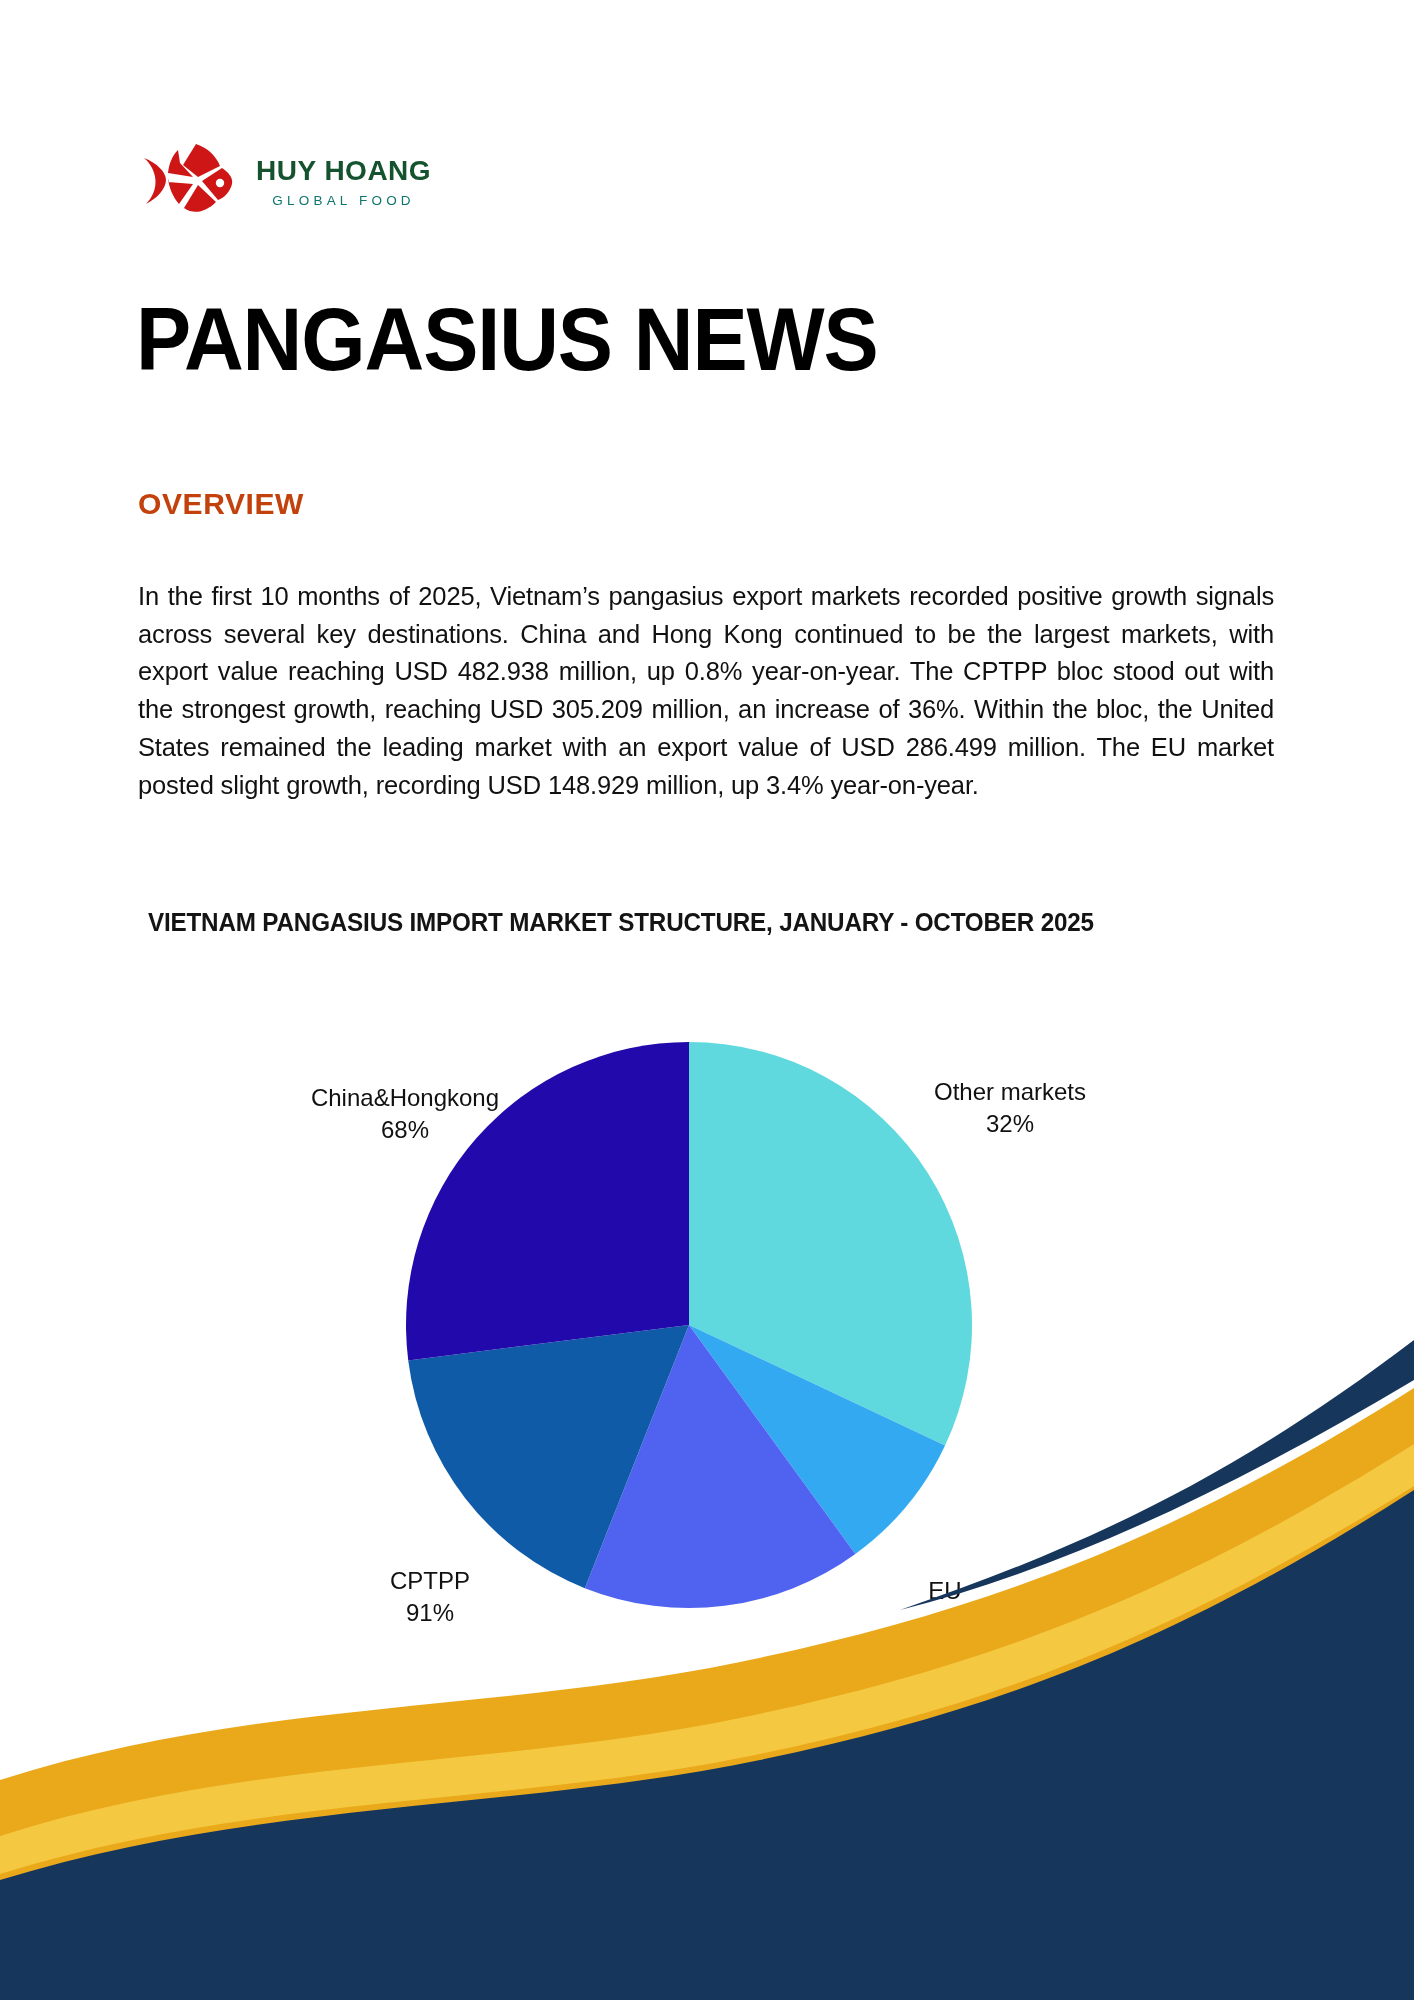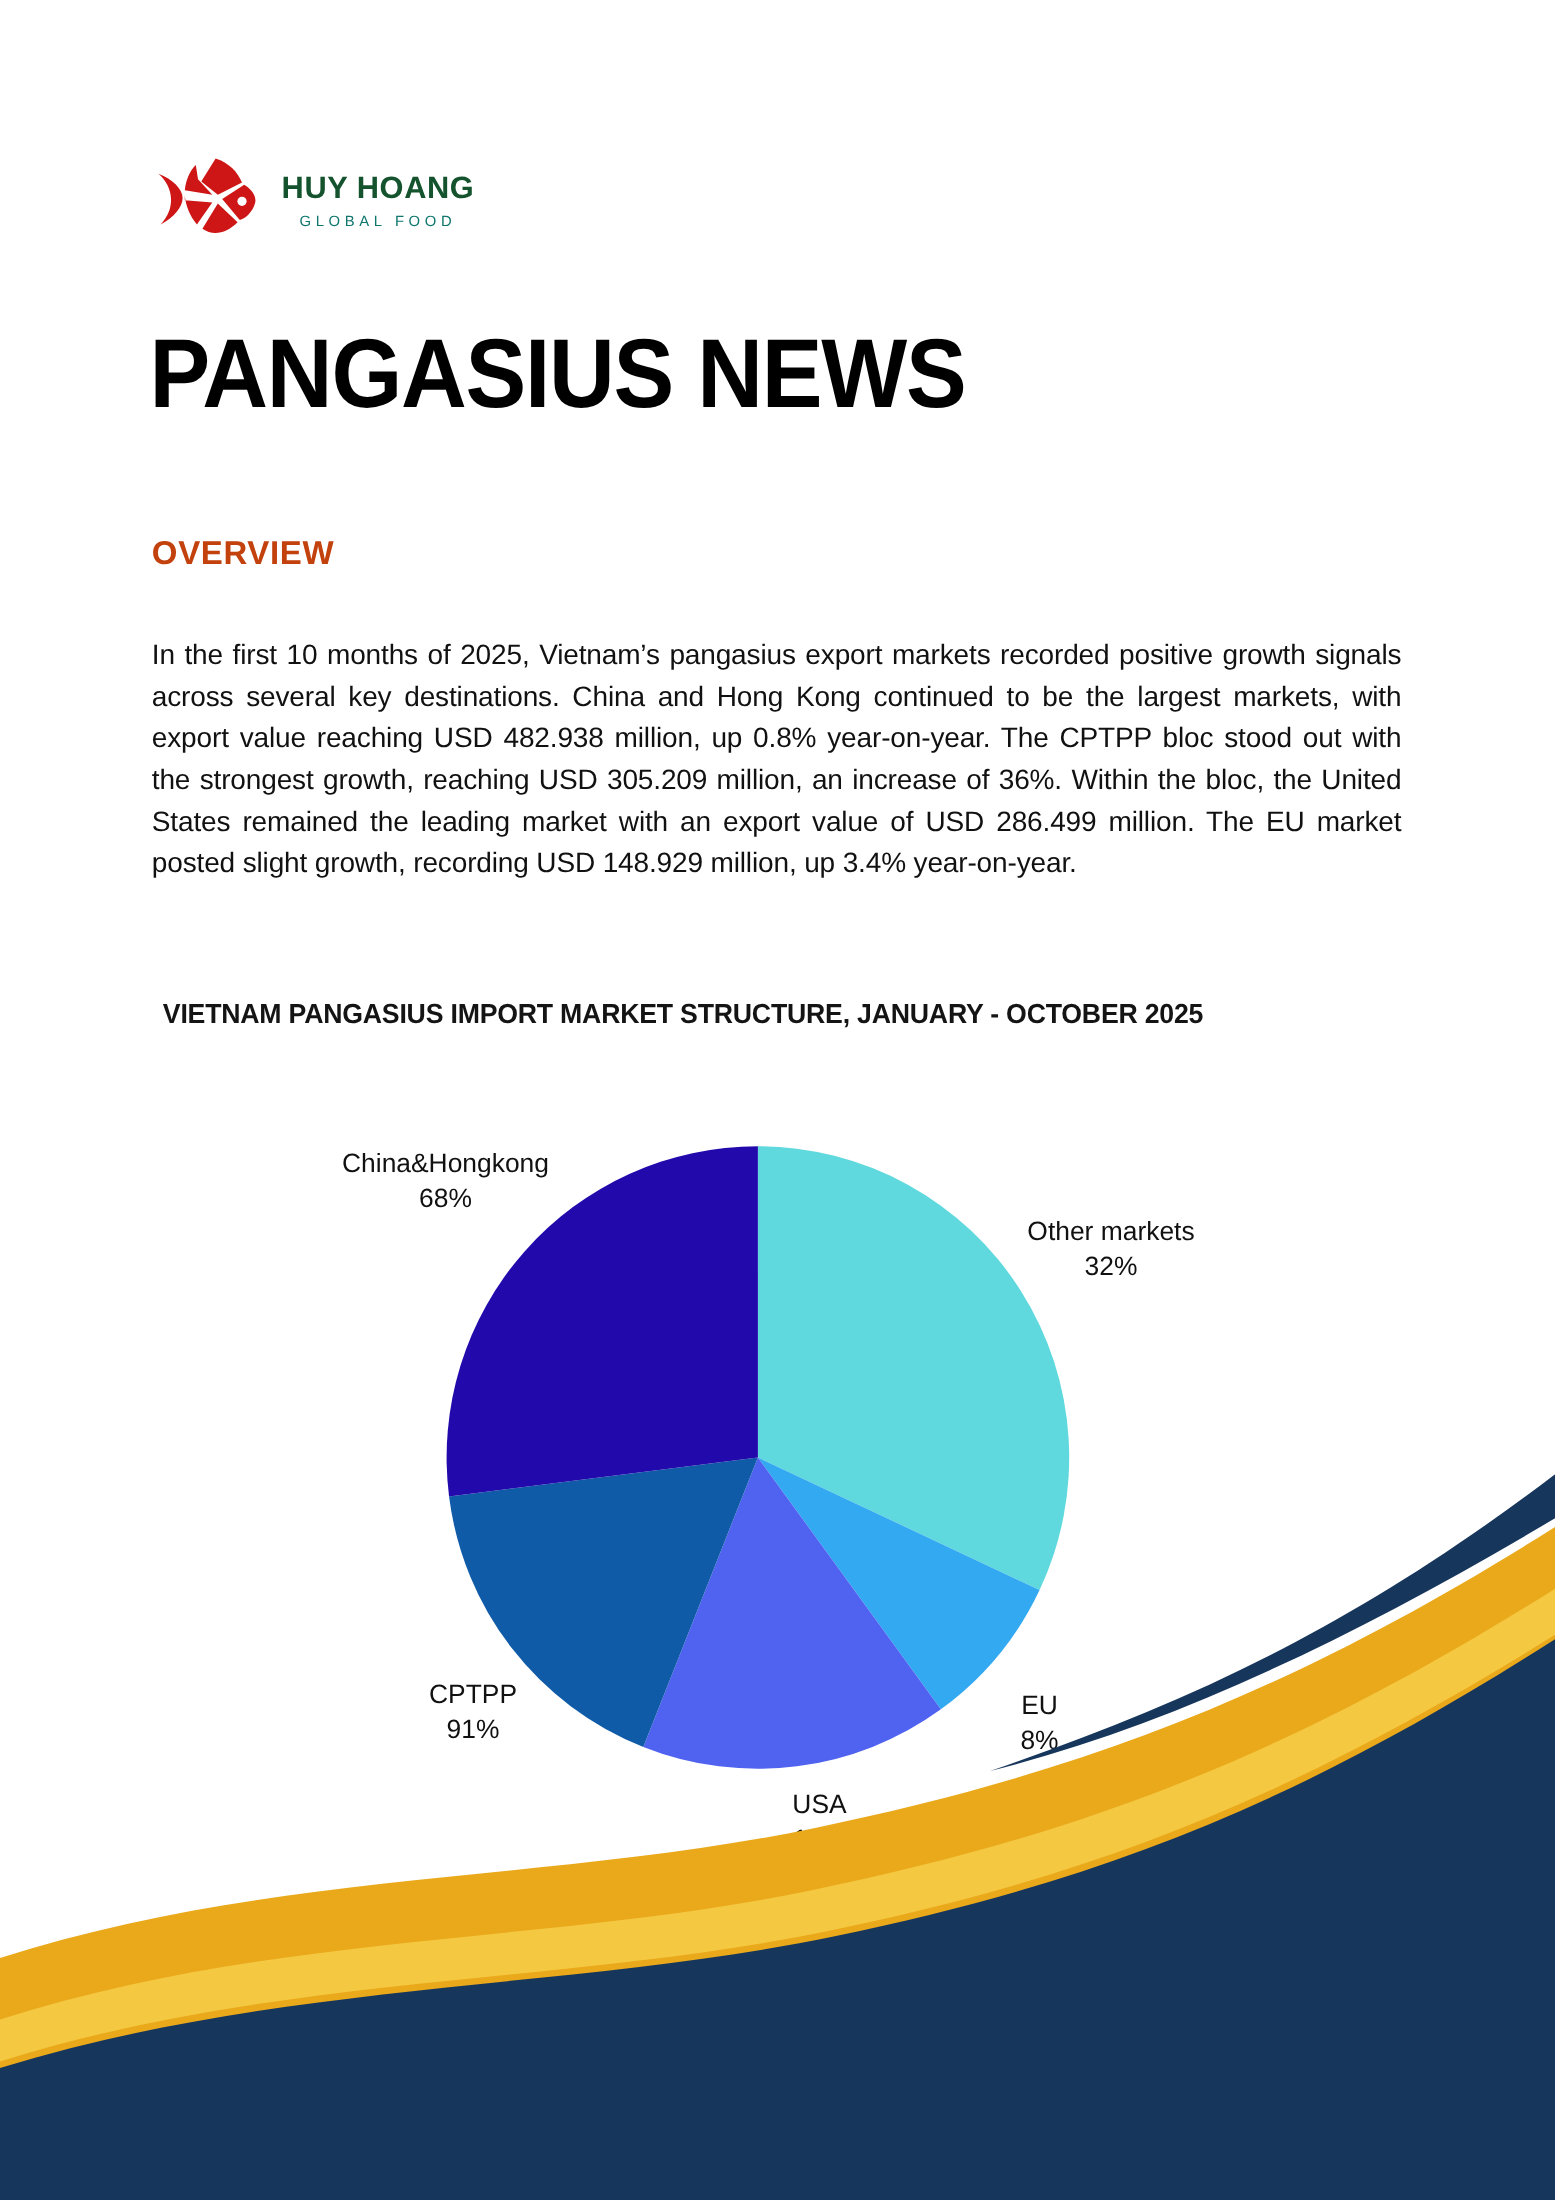--- a/index.html
+++ b/index.html
@@ -146,25 +146,25 @@
   .pie-label {
     position: absolute;
     font-family: "Liberation Sans", sans-serif;
     font-size: 24px;
     line-height: 1.32;
     color: #111111;
     text-align: center;
     white-space: nowrap;
   }
 
-  .pie-label .lbl-name { display: block; }
+  .pie-label .lbl-name { display: block; margin-top: 40px; }
   .pie-label .lbl-val  { display: block; }
 
   .label-china { left: 305px;  top: 1042px; width: 200px; }
-  .label-other { left: 920px;  top: 1104px; width: 180px; }
+  .label-other { left: 920px;  top: 1036px; width: 180px; }
   .label-eu    { left: 905px;  top: 1535px; width: 80px; }
   .label-usa   { left: 690px;  top: 1625px; width: 110px; }
   .label-cptpp { left: 370px;  top: 1525px; width: 120px; }
 
   
   .footer-waves {
     position: absolute;
     left: 0;
     bottom: 0;
     width: 1414px;

